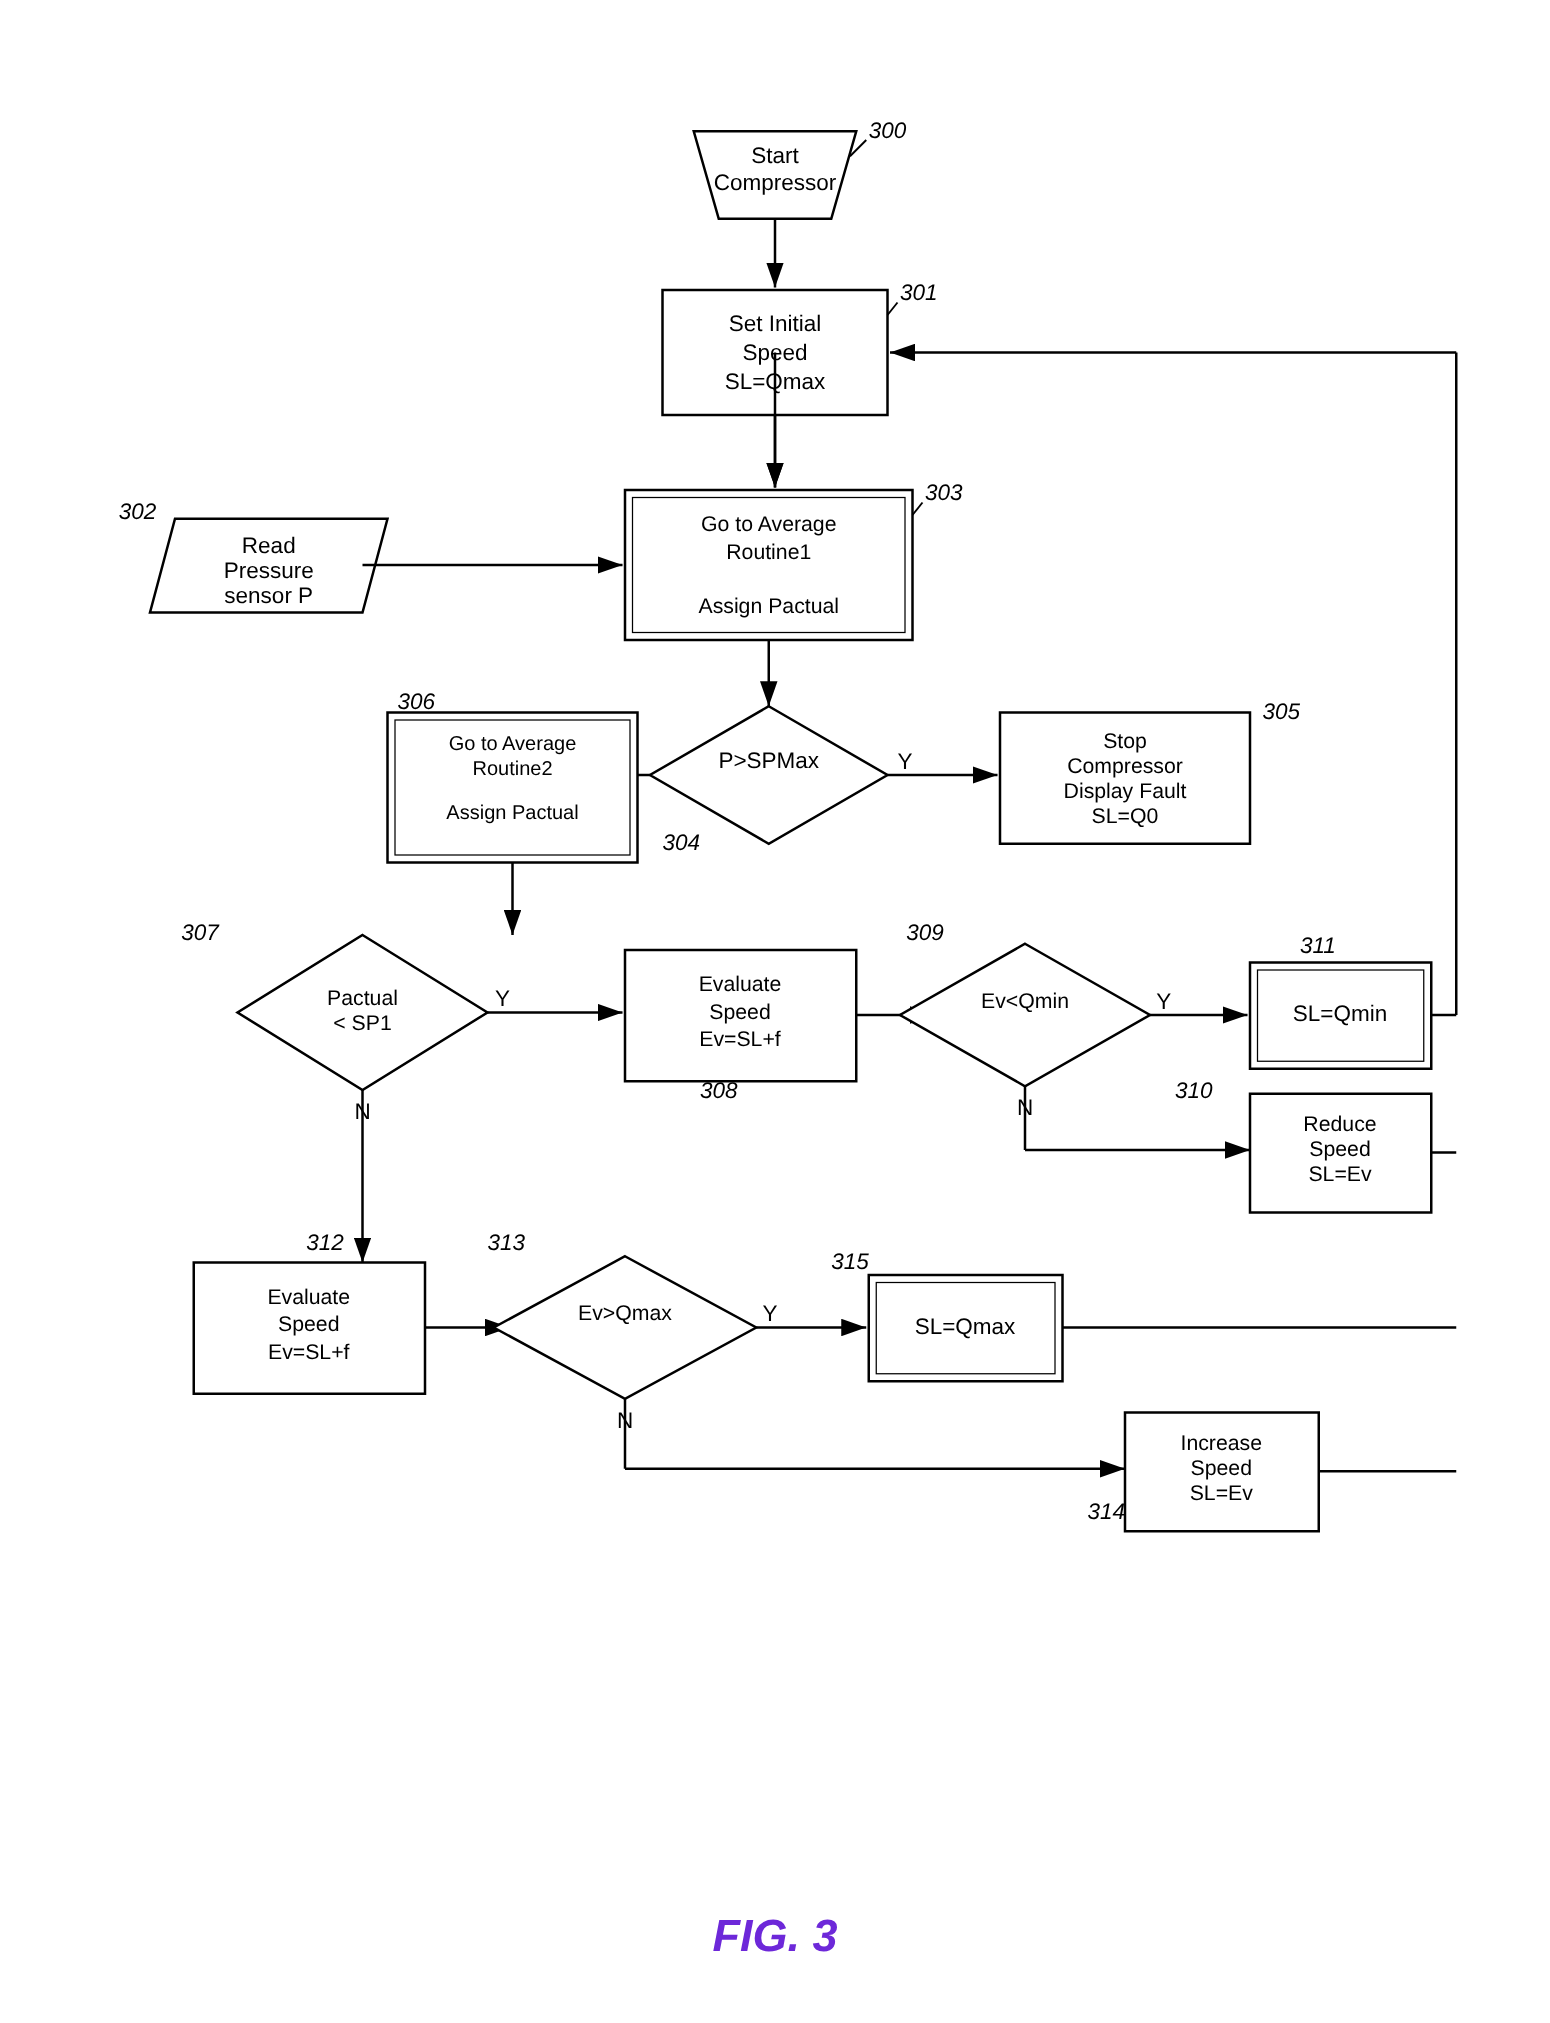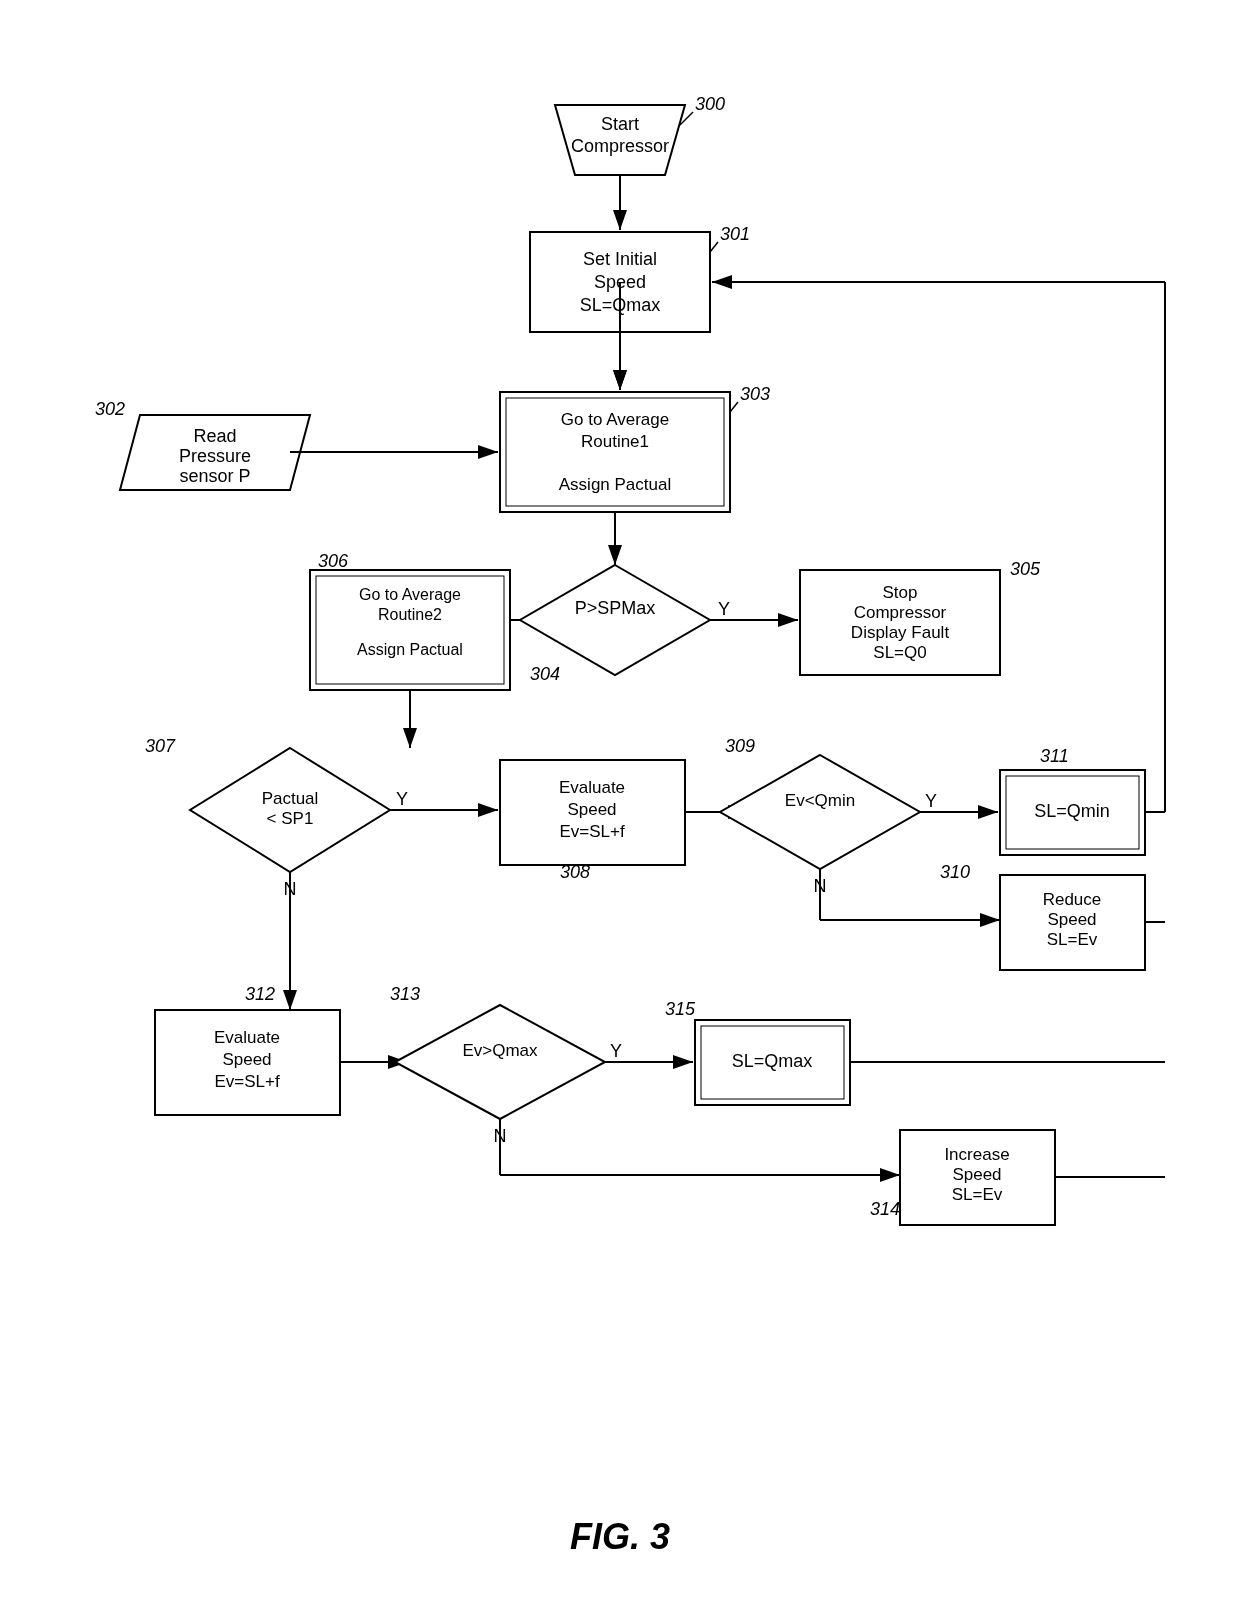--- a/index.html
+++ b/index.html
@@ -16,27 +16,27 @@
       height: 1618px;
     }
     svg {
       position: absolute;
       top: 0; left: 0;
       width: 1240px;
       height: 1618px;
     }
     .fig-caption {
       position: absolute;
-      bottom: 60px;
+      bottom: 48px;
       left: 50%;
       transform: translateX(-50%);
       font-size: 36px;
       font-style: italic;
       font-weight: bold;
-      color: #000000;
+      color: #6d28d9;
     }
   </style>
 </head>
 <body>
 
 <div id="diagram-container">
   <svg viewBox="0 0 1240 1618" xmlns="http://www.w3.org/2000/svg">
     <defs>
       <marker id="arrowhead" markerWidth="10" markerHeight="7" refX="10" refY="3.5" orient="auto">
         <polygon points="0 0, 10 3.5, 0 7" fill="#000"></polygon>

